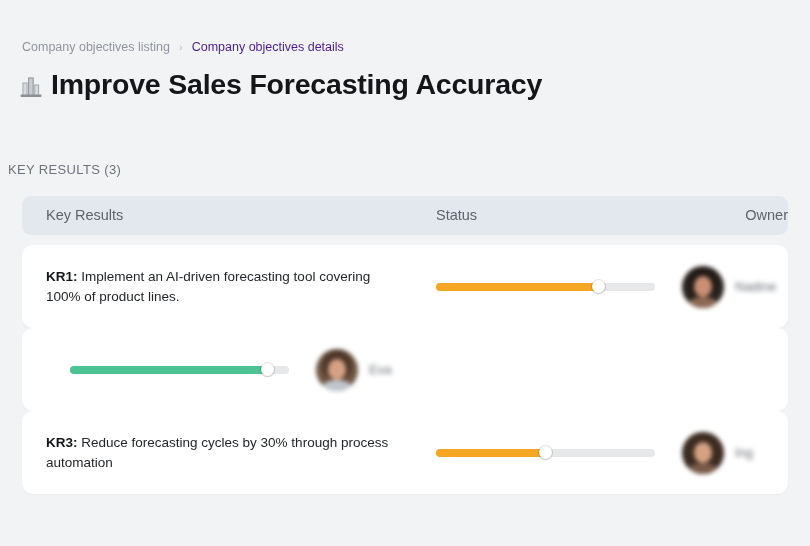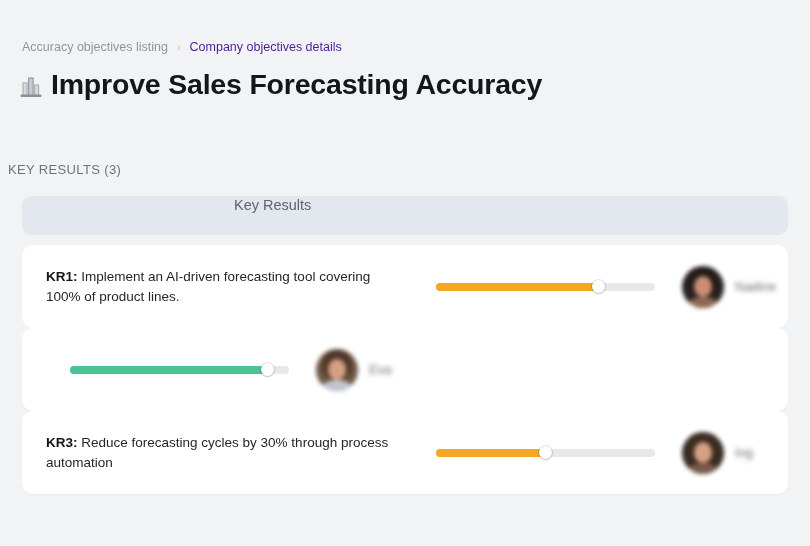--- a/index.html
+++ b/index.html
@@ -95,21 +95,20 @@
     width: 766px;
   }
 
   .table-head {
     display: flex;
     align-items: center;
     height: 39px;
     background: #e3e8ef;
     border-radius: 9px;
     padding: 0 0 0 24px;
-    flex-direction: column;
   }
   .th {
     font-size: 14.5px;
     color: #5f636b;
     line-height: 19px;
     white-space: nowrap;
   }
   .col-kr   { width: 366px; flex: 0 0 366px; }
   .col-stat { width: 243px; flex: 0 0 243px; text-align: left; padding-left: 24px; }
   .col-own  { flex: 1 1 auto; text-align: right; padding-left: 27px; }
@@ -211,21 +210,21 @@
     filter: blur(2.4px);
     user-select: none;
   }
 </style>
 </head>
 <body>
 
 <div class="page">
 
   <nav class="breadcrumb">
-    <a class="crumb-link" href="#">Accuracy objectives listing</a>
+    <a class="crumb-link" href="#">Company objectives listing</a>
     <span class="crumb-sep">›</span>
     <span class="crumb-current">Company objectives details</span>
   </nav>
 
   <div class="title-row">
     <svg class="title-icon" viewBox="0 0 22 24" aria-hidden="true">
       <rect x="2.5" y="8.5" width="5" height="12.5" fill="#9aa0a6"></rect>
       <rect x="3.4" y="9.4" width="3.2" height="11.6" fill="#d7dade"></rect>
       <rect x="8.2" y="3.5" width="5.4" height="17.5" fill="#7f858c"></rect>
       <rect x="9.1" y="4.4" width="3.6" height="16.6" fill="#c8ccd1"></rect>

